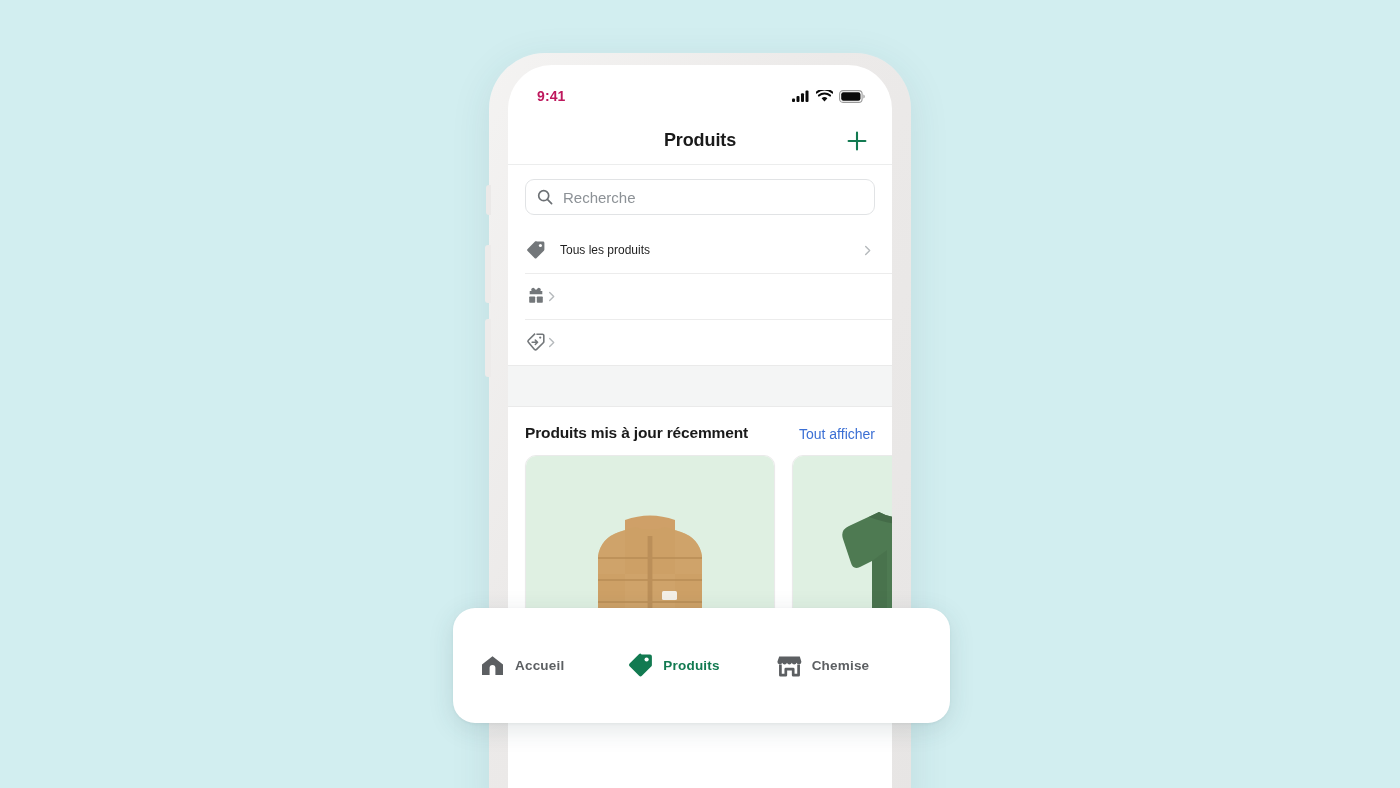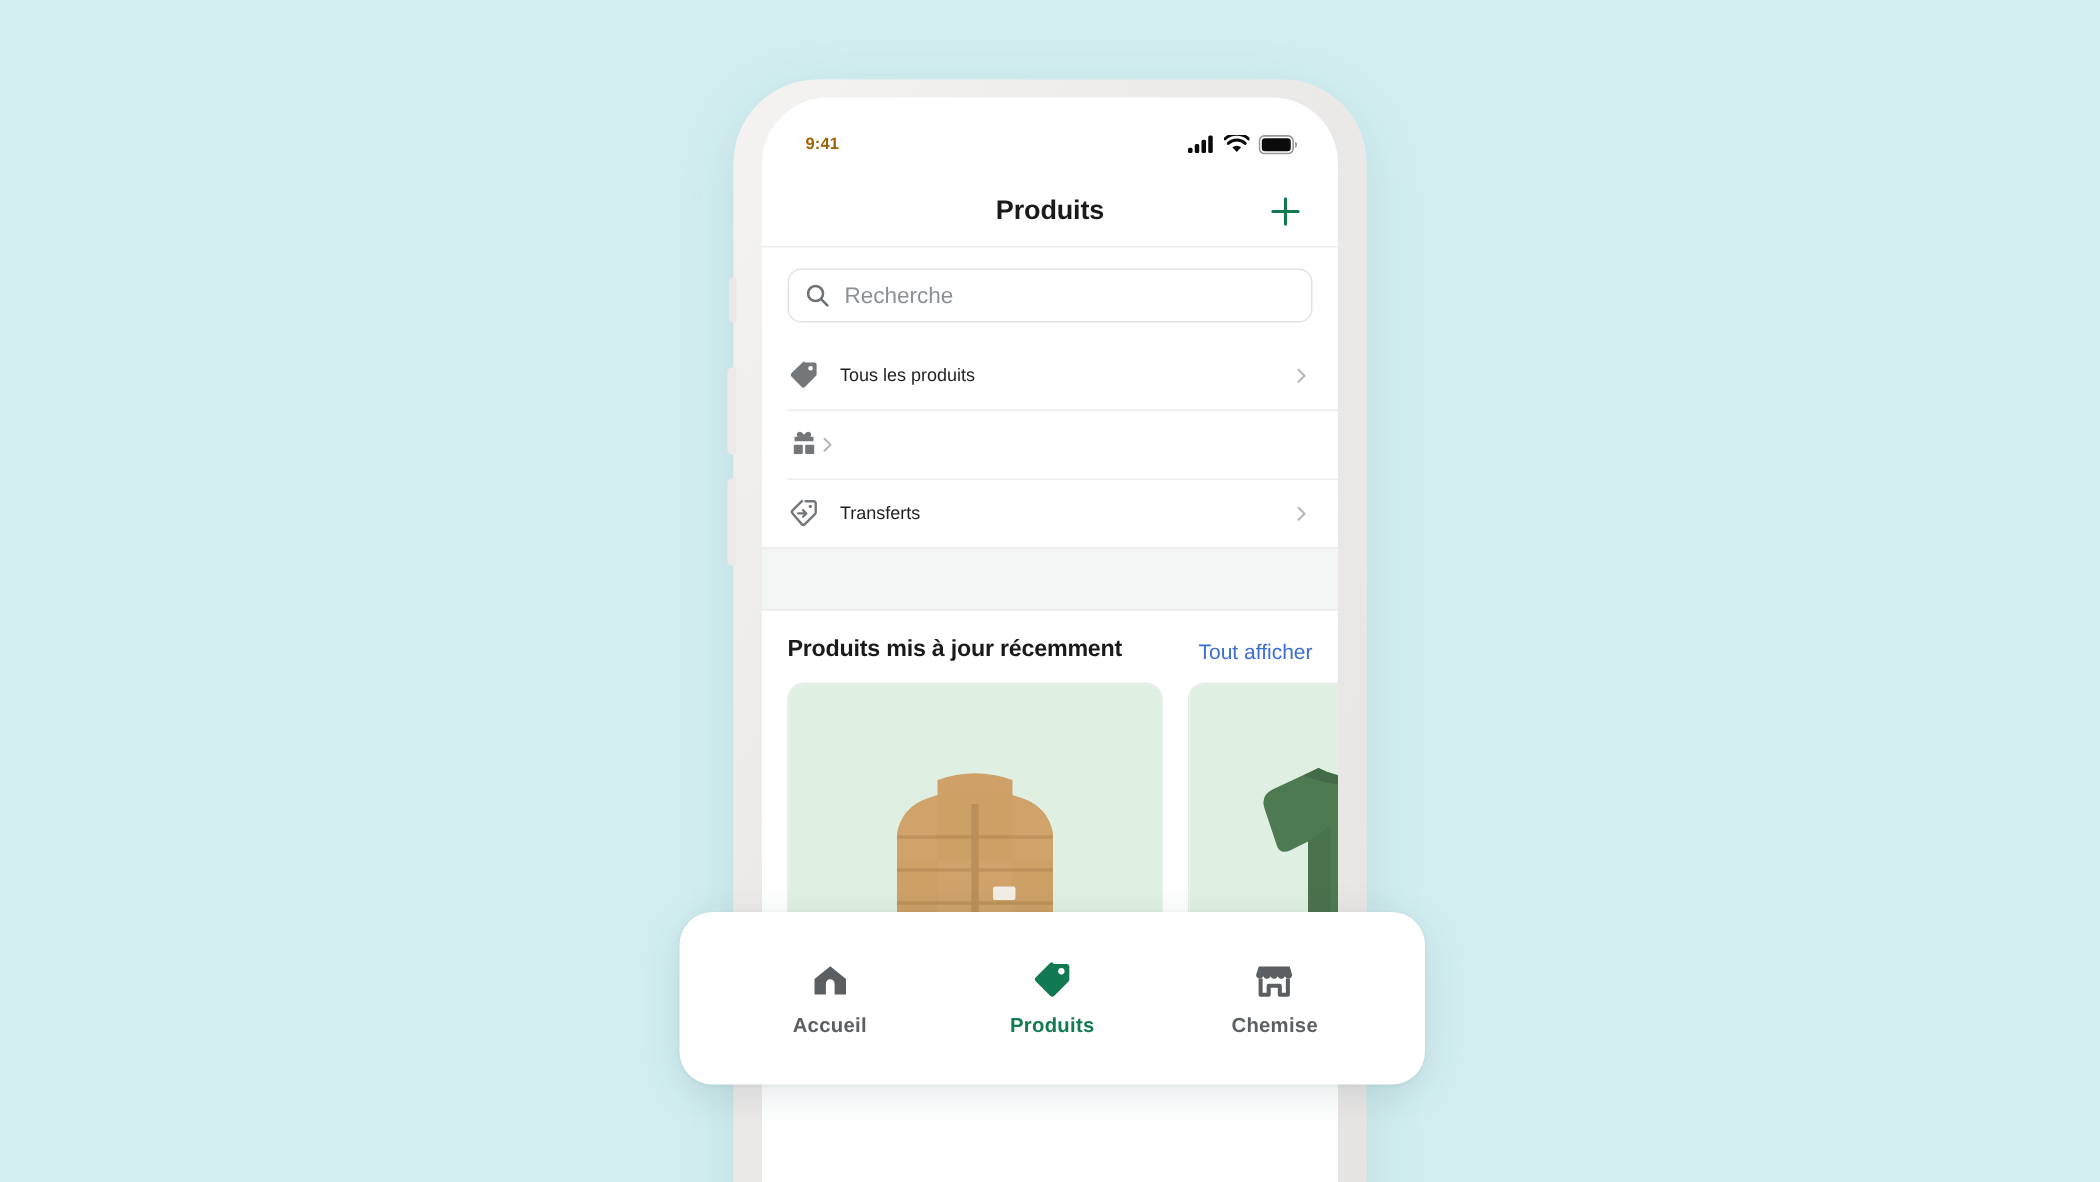--- a/index.html
+++ b/index.html
@@ -76,23 +76,23 @@
 
   
   .status-bar {
     height: 52px;
     display: flex;
     align-items: center;
     justify-content: space-between;
     padding: 10px 27px 0 29px;
   }
   .status-time {
-    font-size: 11px;
+    font-size: 14px;
     font-weight: bold;
-    color: #a16207;
+    color: #be185d;
     letter-spacing: 0.1px;
   }
   .status-icons {
     display: flex;
     align-items: center;
     gap: 6px;
   }
 
   
   .nav-header {
@@ -274,21 +274,21 @@
     background: #ffffff;
     border-radius: 22px;
     box-shadow: 0 6px 26px rgba(40,70,75,0.13), 0 1px 3px rgba(40,70,75,0.06);
     display: flex;
     align-items: center;
     justify-content: space-around;
     padding: 0 26px;
   }
   .tab {
     display: flex;
-    flex-direction: column;
+    flex-direction: row;
     align-items: center;
     gap: 9px;
     cursor: pointer;
     flex: 1;
   }
   .tab-icon {
     height: 27px;
     display: flex;
     align-items: center;
     justify-content: center;
@@ -385,21 +385,20 @@
         </div>
 
         <div class="menu-item">
           <span class="menu-icon">
             <svg width="20" height="20" viewBox="0 0 20 20">
               <path d="M10.4 2.2 H16.4 a1.4 1.4 0 0 1 1.4 1.4 v6 a1.6 1.6 0 0 1-.5 1.1 l-6.7 6.7 a1.5 1.5 0 0 1-2.1 0 L2.4 10.3 a1.5 1.5 0 0 1 0-2.1 L9.1 1.6" fill="none" stroke="#73777a" stroke-width="1.6" stroke-linejoin="round"></path>
               <circle cx="14.2" cy="5.6" r="1.1" fill="#73777a"></circle>
               <path d="M6.1 10.3 H11.4 M9.3 8.1 L11.6 10.3 L9.3 12.5" fill="none" stroke="#73777a" stroke-width="1.5" stroke-linecap="round" stroke-linejoin="round"></path>
             </svg>
           </span>
-          <span class="menu-label">Transferts</span>
           <svg class="chev" viewBox="0 0 12 12">
             <path d="M4 1.6 L8.4 6 L4 10.4" fill="none" stroke="#b5b9bc" stroke-width="1.5" stroke-linecap="round" stroke-linejoin="round"></path>
           </svg>
         </div>
 
       </div>
 
       <div class="spacer-band"></div>
 
       <div>

